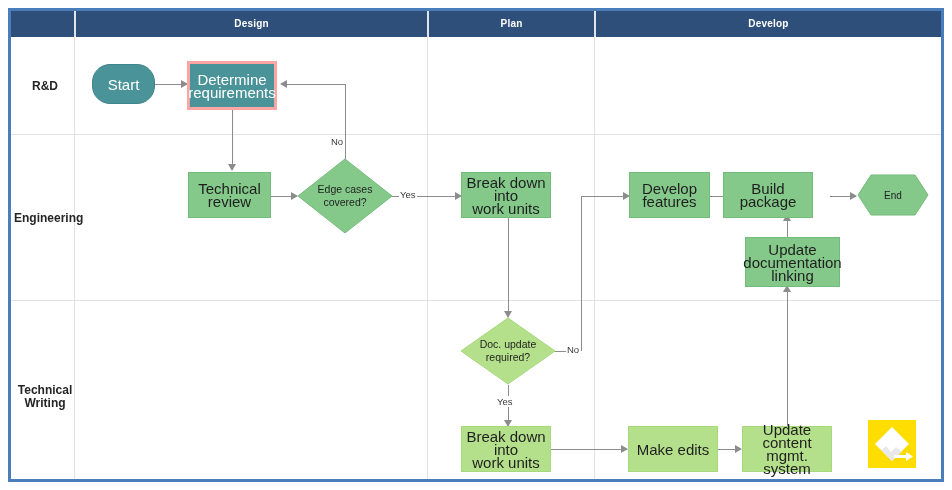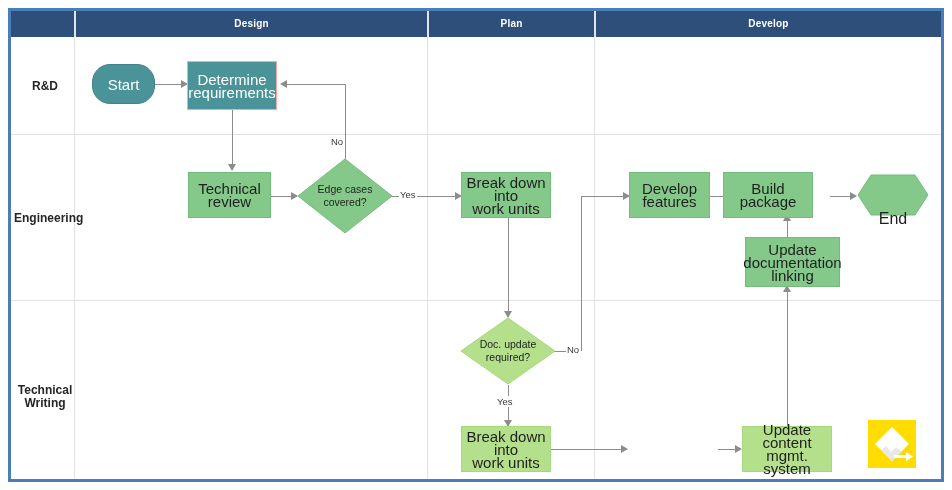--- a/index.html
+++ b/index.html
@@ -66,41 +66,41 @@
     align-items:center;
     justify-content:center;
     text-align:center;
     font-size:15px;
     line-height:13px;
     color:#1f1f1f;
     box-sizing:border-box;
     white-space:pre-line;
     padding:2px;
   }
-  .node.teal{ background:#4a9398; color:#ffffff; border:1px solid #fca5a5; }
+  .node.teal{ background:#4a9398; color:#ffffff; border:3px solid #fca5a5; }
   .node.teal-round{ background:#4a9398; color:#ffffff; border:1px solid #3f8489; border-radius:18px; }
   .node.green{ background:#84c98a; border:1px solid #74bc7b; }
   .node.lightgreen{ background:#b5e08b; border:1px solid #a6d87c; }
   
   .diamond{position:absolute;}
   .diamond .dshape{
     position:absolute;left:0;top:0;width:100%;height:100%;
   }
   .diamond .dtext{
     position:absolute;left:0;top:0;width:100%;height:100%;
     display:flex;align-items:center;justify-content:center;
     text-align:center;font-size:10.5px;line-height:13px;color:#1f1f1f;
     white-space:pre-line;
   }
   
   .hexwrap{position:absolute;}
   .hexwrap .htext{
     position:absolute;left:0;top:0;width:100%;height:100%;
     display:flex;align-items:center;justify-content:center;
-    font-size:16px;color:#1f1f1f;margin-top:24px;
+    font-size:10px;color:#1f1f1f;
   }
   
   .conn{position:absolute;background:#8c8c8c;}
   .conn.h{height:1px;}
   .conn.v{width:1px;}
   .arrow{position:absolute;width:0;height:0;}
   .arrow.right{border-left:7px solid #8c8c8c;border-top:4.5px solid transparent;border-bottom:4.5px solid transparent;}
   .arrow.left{border-right:7px solid #8c8c8c;border-top:4.5px solid transparent;border-bottom:4.5px solid transparent;}
   .arrow.down{border-top:7px solid #8c8c8c;border-left:4.5px solid transparent;border-right:4.5px solid transparent;}
   .arrow.up{border-bottom:7px solid #8c8c8c;border-left:4.5px solid transparent;border-right:4.5px solid transparent;}
@@ -238,20 +238,21 @@
     <svg class="dshape" viewBox="0 0 96 68" preserveAspectRatio="none">
       <polygon points="48,1 95,34 48,67 1,34" fill="#b5e08b" stroke="#a6d87c" stroke-width="1"></polygon>
     </svg>
     <div class="dtext">Doc. update
 required?</div>
   </div>
 
   <div class="node lightgreen" style="left:461px; top:426px; width:90px; height:46px;">Break down into
 work units</div>
 
+  <div class="node lightgreen" style="left:628px; top:426px; width:90px; height:46px;">Make edits</div>
 
   <div class="node lightgreen" style="left:742px; top:426px; width:90px; height:46px;">Update content
 mgmt. system</div>
 
   <div id="logo">
     <svg width="48" height="48" viewBox="0 0 48 48">
       <rect x="0" y="0" width="48" height="48" fill="#ffdd00"></rect>
       <polygon points="24,7 41,24 24,41 7,24" fill="#ffffff"></polygon>
       <polygon points="24,41 7,24 7,24 14,30 18,26 23,32 28,27 34,32 24,41" fill="#e8e8e8"></polygon>
       <polygon points="41,24 24,41 24,41 33,41 41,33" fill="#f2d400" opacity="0.35"></polygon>

